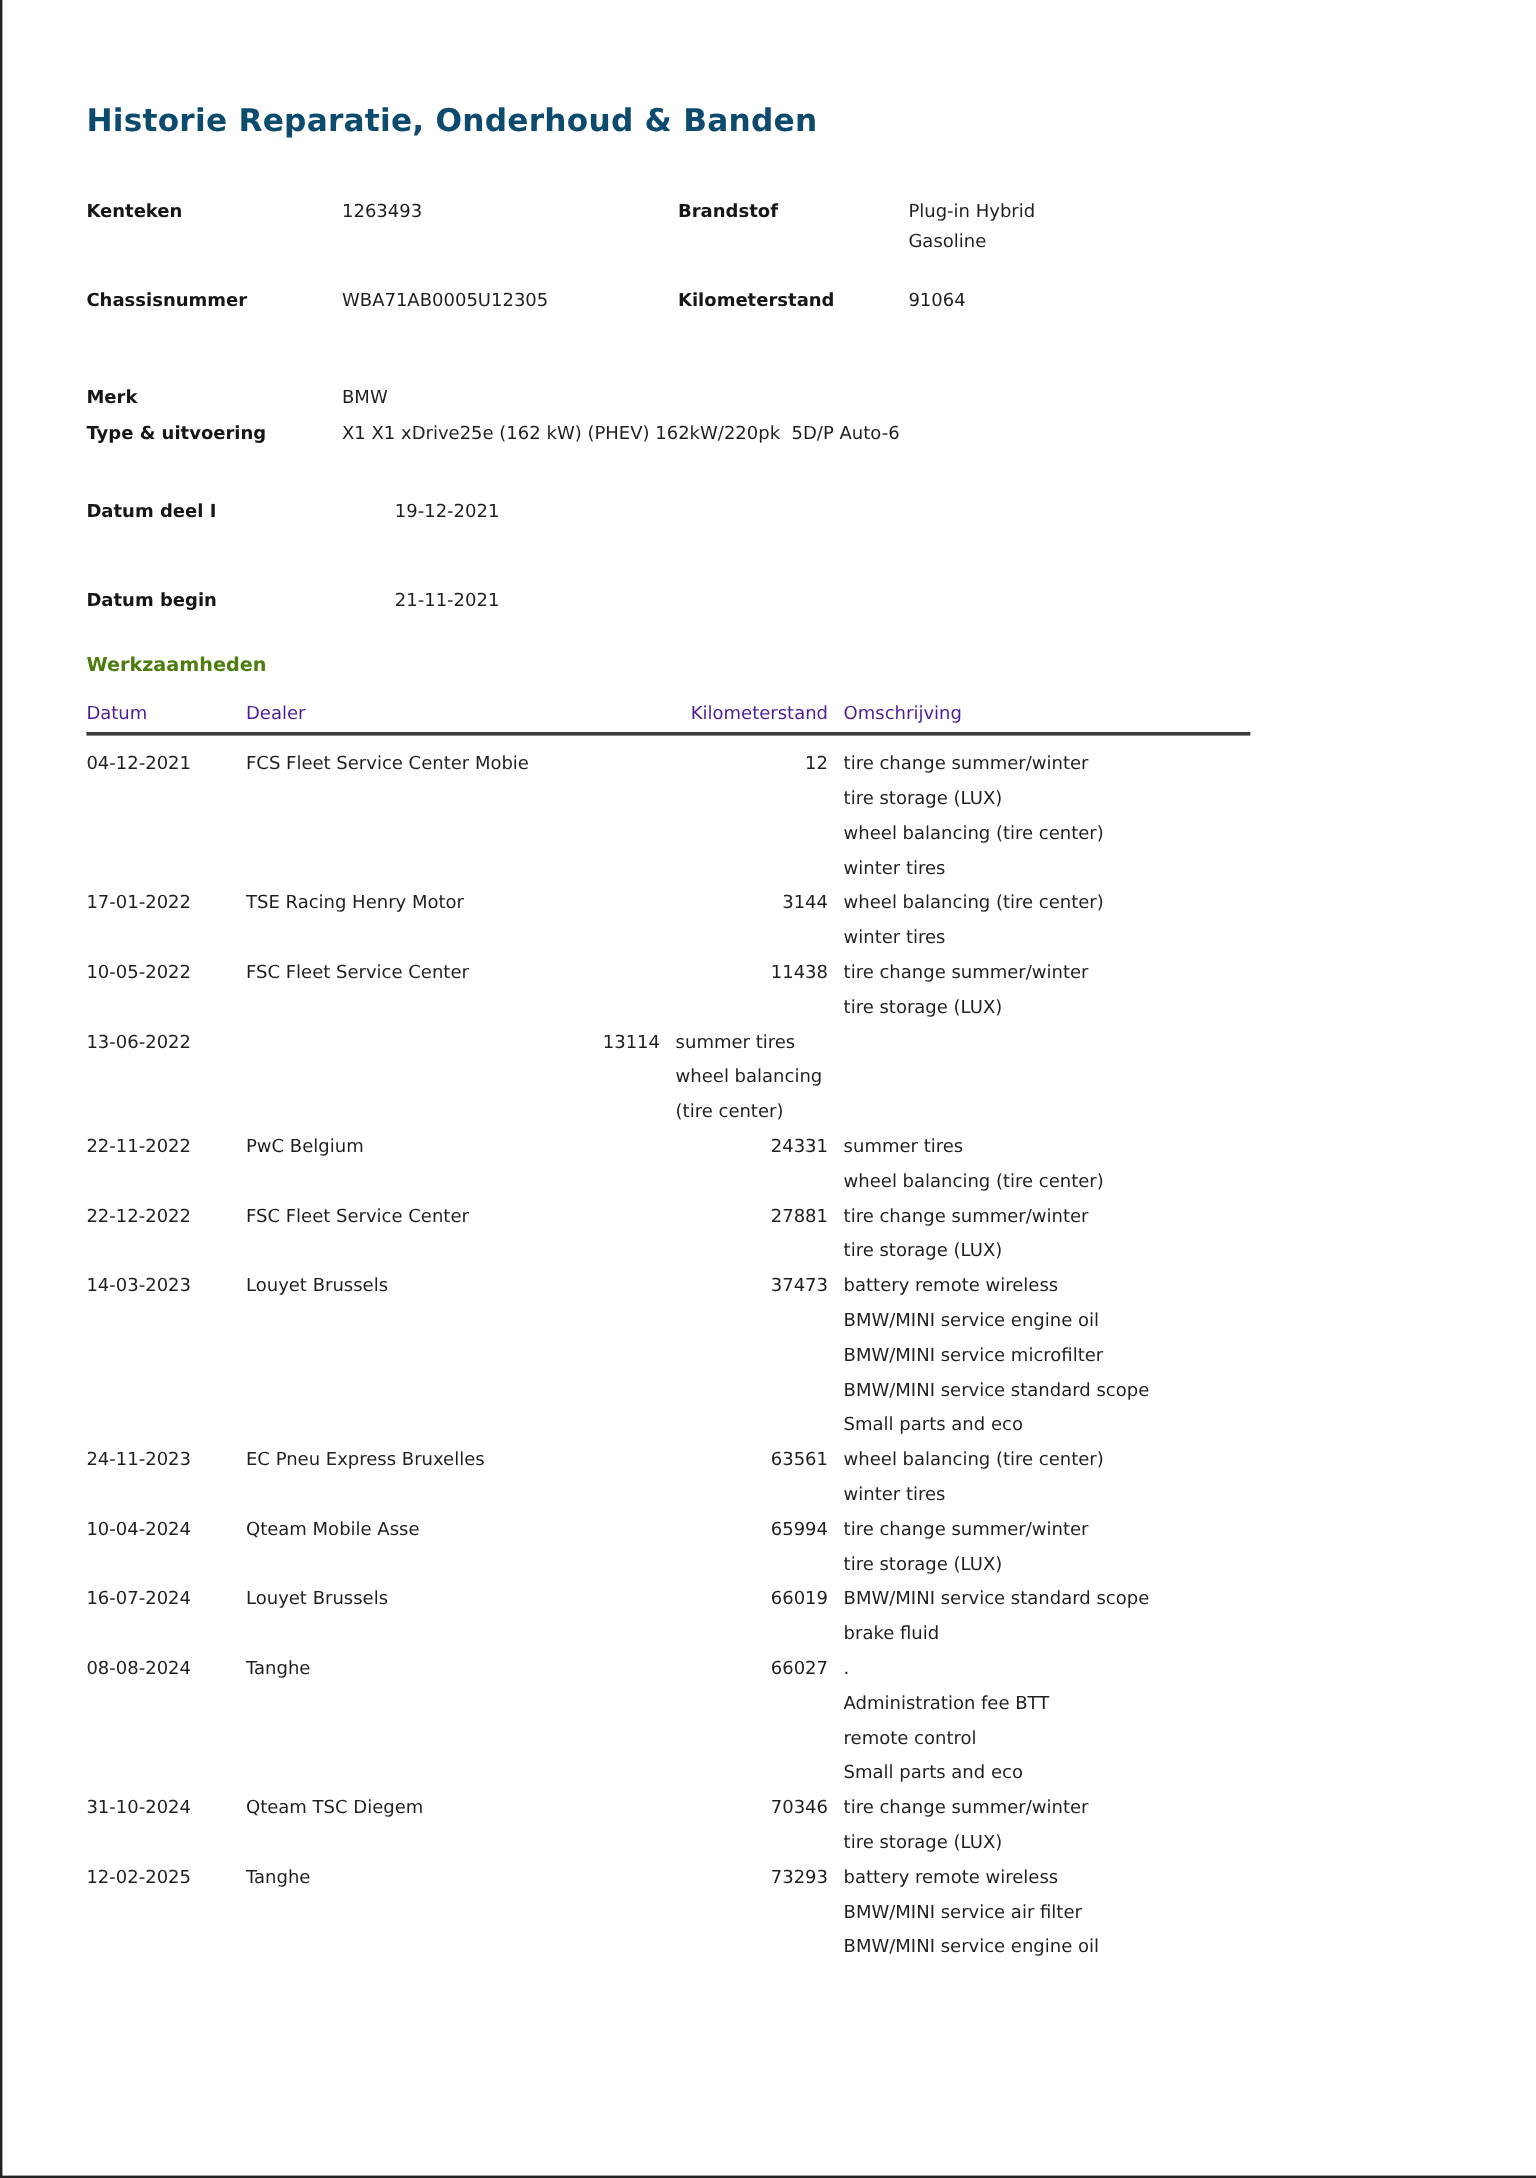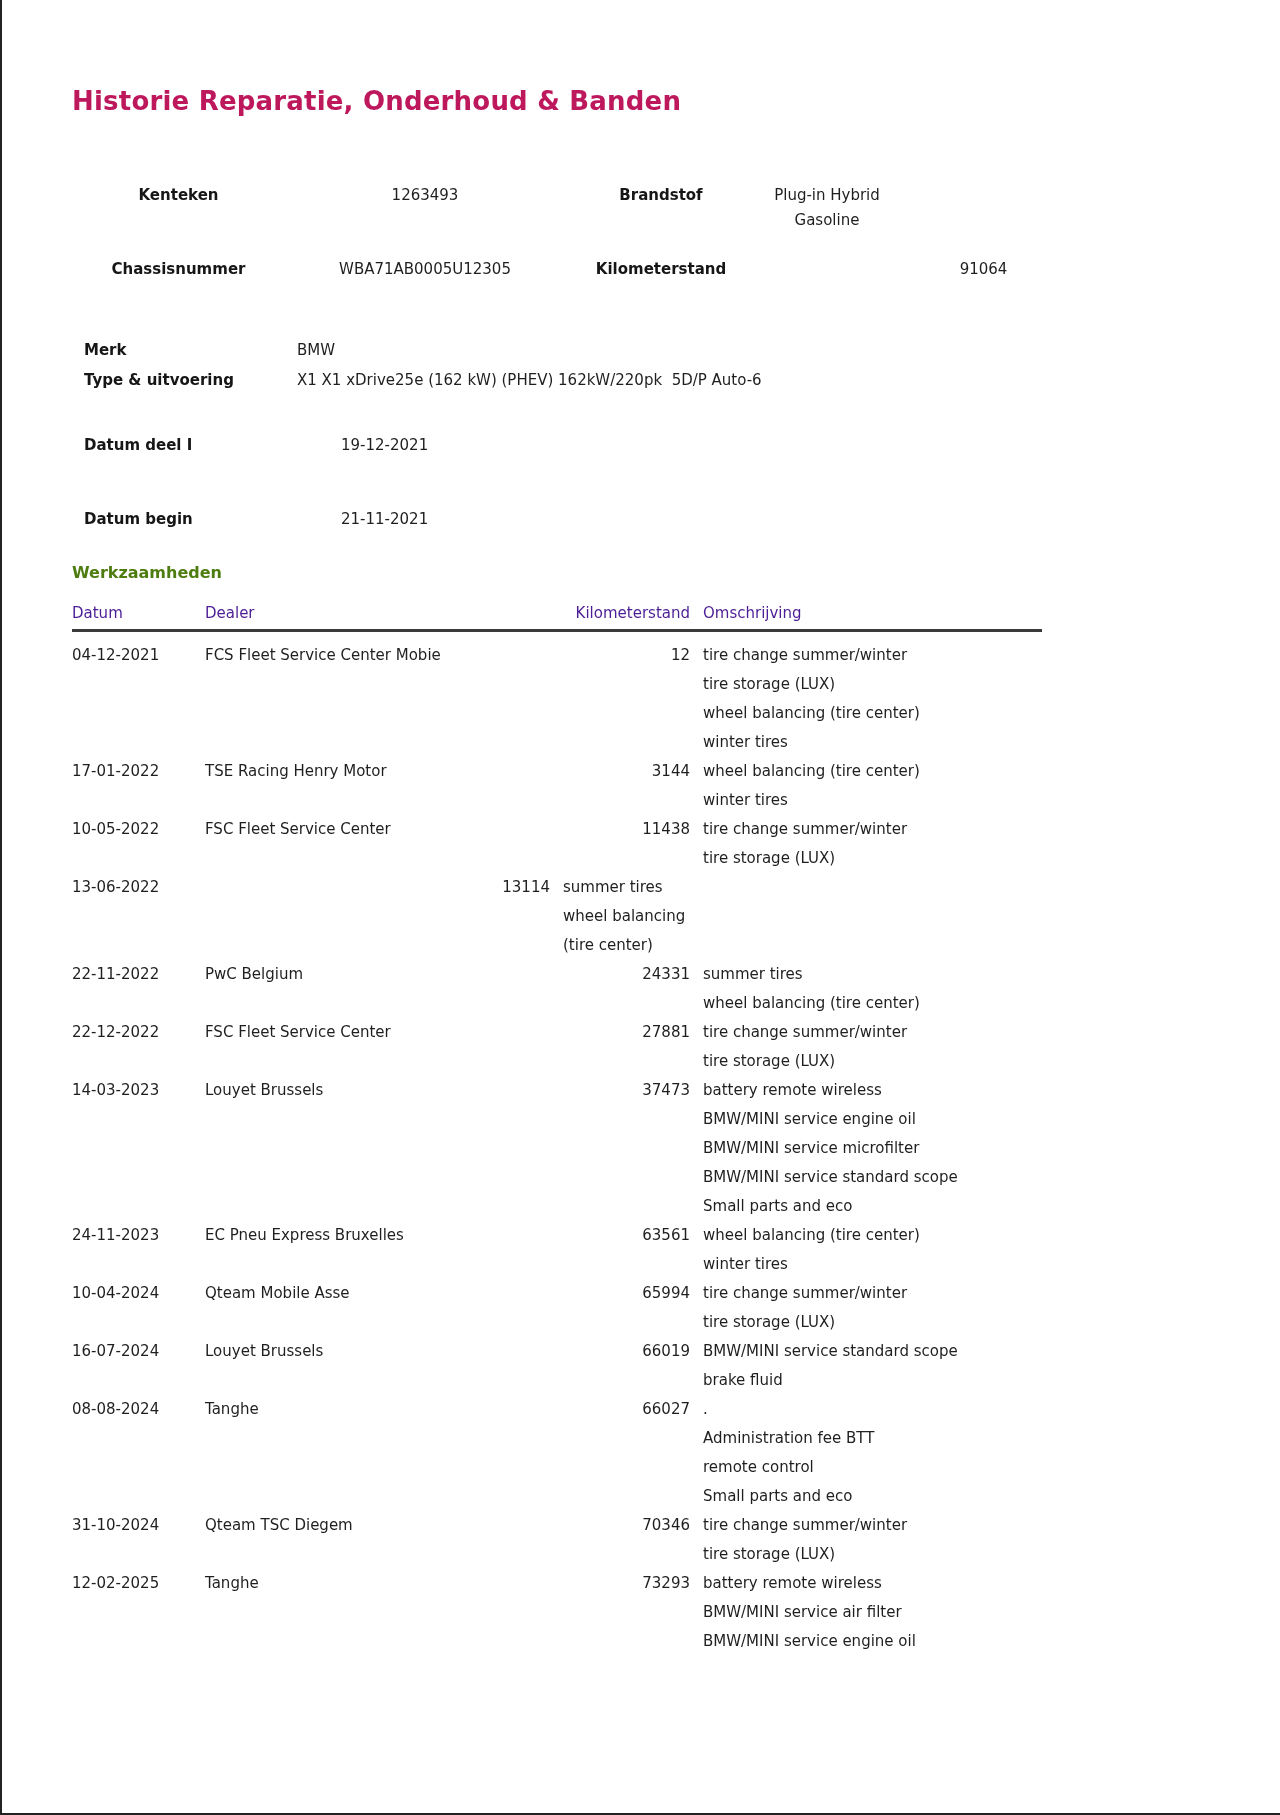--- a/index.html
+++ b/index.html
@@ -16,35 +16,35 @@
     width: 1280px;
     height: 1815px;
     border-left: 2px solid #222;
     border-bottom: 2px solid #222;
     padding: 86px 70px 0 70px;
   }
   .title {
     font-size: 26px;
     font-weight: bold;
     letter-spacing: 0.2px;
-    color: #be185d;
+    color: #0c4a6e;
   }
   
   .info-grid {
     display: grid;
     font-size: 15px;
     line-height: 25px;
   }
   .info-grid.four { grid-template-columns: 213px 280px 192px 1fr; }
-  .info-grid.two  { grid-template-columns: 213px 1fr; margin-left: 12px; }
+  .info-grid.two  { grid-template-columns: 213px 1fr; }
   .info-grid .cell { padding-bottom: 24px; }
   .info-grid .label { font-weight: bold; color: #161616; }
   .wrap-narrow { max-width: 140px; }
   .pre { white-space: pre-wrap; }
-  .mt-1 { margin-top: 67px; text-align: center; }
+  .mt-1 { margin-top: 48px; }
   .mt-2 { margin-top: 32px; }
   .mt-3 { margin-top: 35px; gap: 44px; }
   .info-grid.two .cell { padding-bottom: 5px; }
   
   .section-title {
     margin-top: 26px;
     font-size: 16px;
     font-weight: bold;
     color: #4d7c0f;
   }

